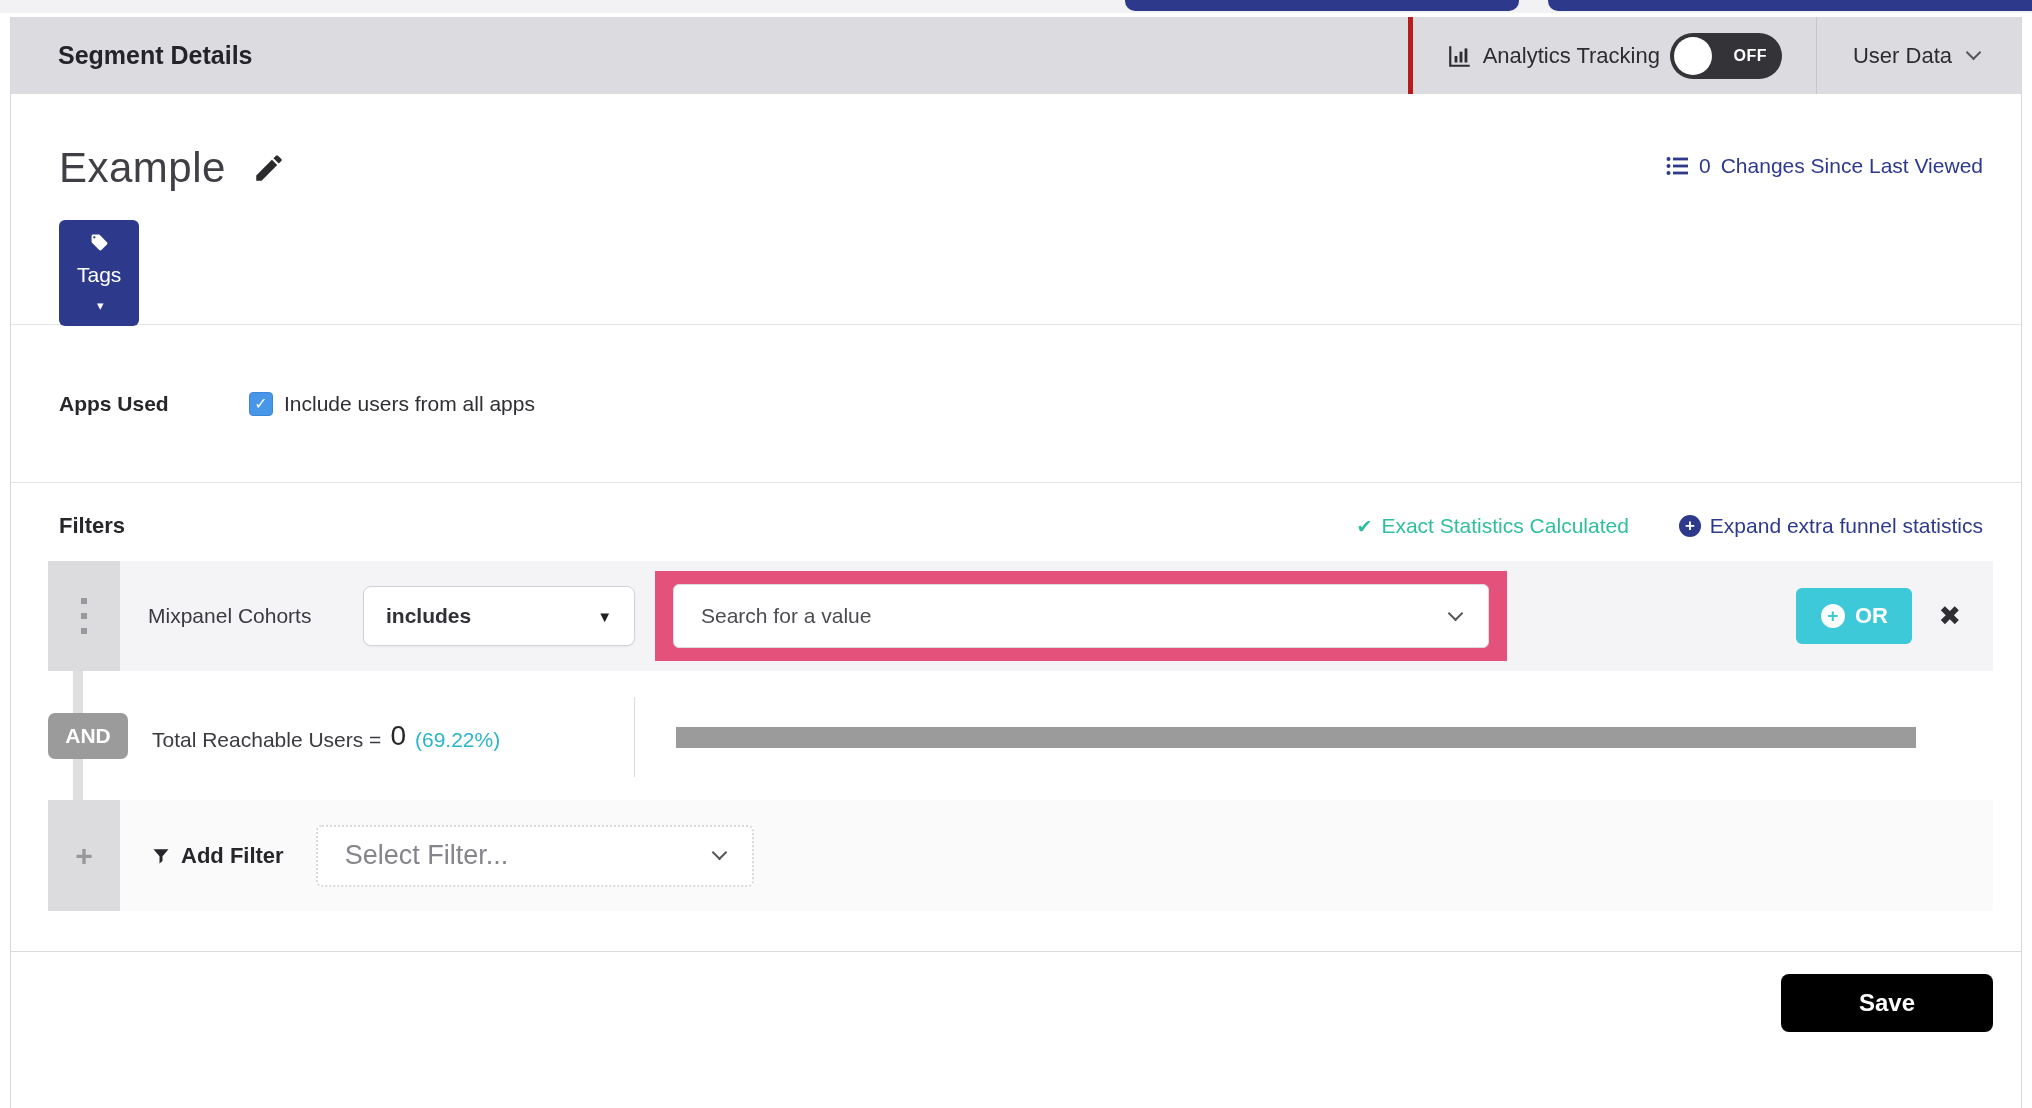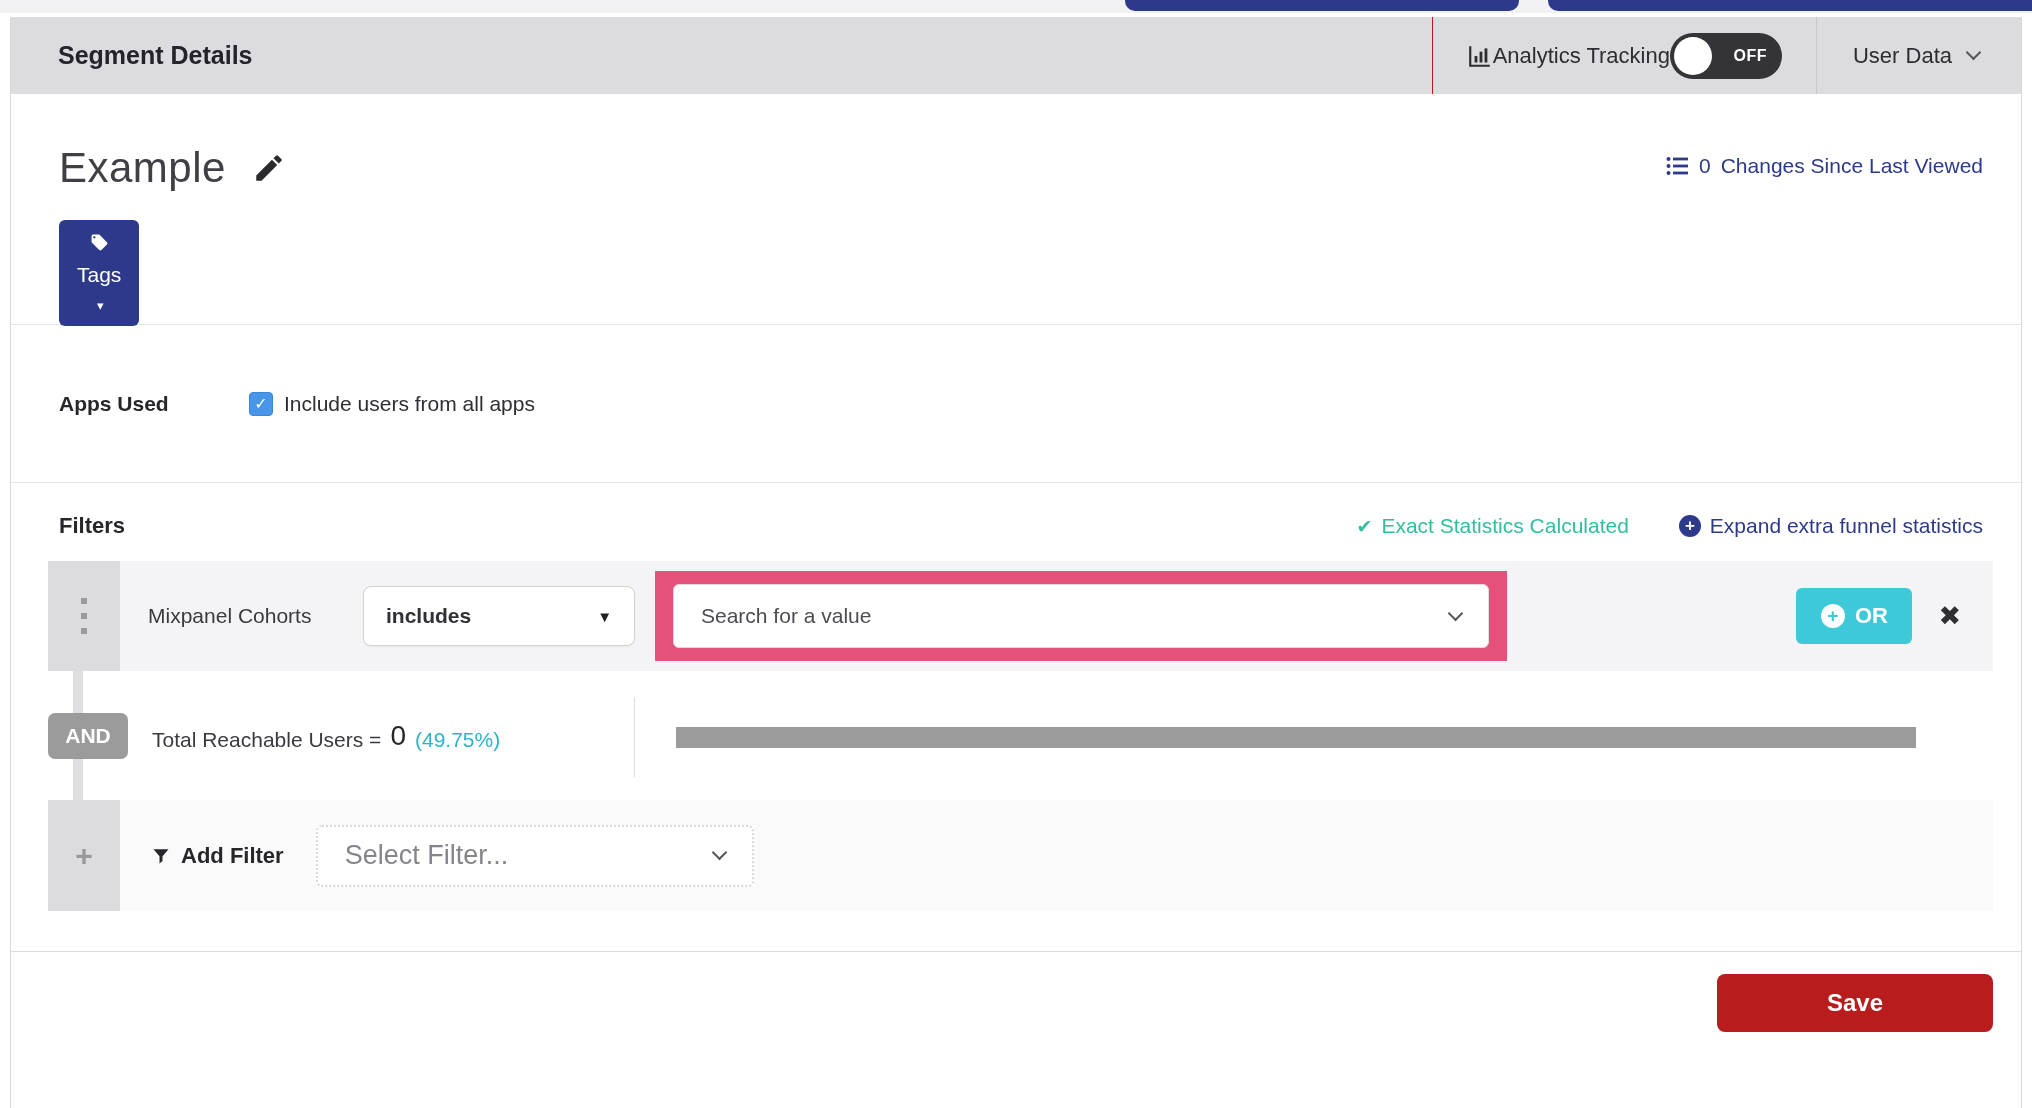--- a/index.html
+++ b/index.html
@@ -13,22 +13,22 @@
   .pill-2 { left:1548px; width:520px; }
 
   
   .card { margin:4px 10px; border-left:1px solid #d8d8dc; border-right:1px solid #d8d8dc;
           height:1095px; background:#fff; }
 
   
   .header-band { height:77px; background:#dcdce0; display:flex; align-items:stretch; }
   .hb-title { flex:1; display:flex; align-items:center; padding-left:47px;
               font-size:25px; font-weight:bold; color:#232329; }
-  .hb-analytics { display:flex; align-items:center; gap:0; padding:0 34px;
-                  border-left:1px solid #b91c1c; }
+  .hb-analytics { display:flex; align-items:center; gap:10px; padding:0 34px;
+                  border-left:5px solid #b91c1c; }
   .hb-analytics .lbl { font-size:22px; color:#2c2c31; }
   .toggle { width:112px; height:46px; border-radius:23px; background:#343438; position:relative;
             display:flex; align-items:center; justify-content:flex-end; padding-right:15px; cursor:pointer; }
   .knob { position:absolute; left:4px; top:4px; width:38px; height:38px; border-radius:50%; background:#fff; }
   .toggle .state { color:#fff; font-weight:bold; font-size:16px; letter-spacing:.5px; }
   .hb-user { display:flex; align-items:center; gap:16px; padding:0 42px 0 36px;
              border-left:1px solid #c6c6cb; font-size:22px; color:#2c2c31; cursor:pointer; }
   .chev { width:11px; height:11px; border-right:2px solid #55555a; border-bottom:2px solid #55555a;
           transform:rotate(45deg); margin-top:-6px; }
 
@@ -106,21 +106,21 @@
   .select-filter { margin-left:32px; width:438px; height:62px; border:2px dotted #d8d8dc; border-radius:6px;
                    background:#fff; display:flex; align-items:center; justify-content:space-between;
                    padding:0 27px; font-size:27px; color:#84848a; cursor:pointer; }
 
   
   .footer { border-top:1px solid #dcdce0; margin-top:40px; padding:22px 28px 0 0;
             display:flex; justify-content:flex-end; gap:26px; }
   .revert-btn { width:264px; height:58px; border:3px solid #2d3a8c; border-radius:8px; background:#fff;
                 color:#2d3a8c; display:flex; align-items:center; justify-content:center; gap:17px;
                 font-size:24px; font-weight:bold; cursor:pointer; font-family:inherit; }
-  .save-btn { width:276px; height:58px; background:#b91c1c; border:none; border-radius:8px; color:#fff;
+  .save-btn { width:212px; height:58px; background:#000000; border:none; border-radius:8px; color:#fff;
               display:flex; align-items:center; justify-content:center; font-size:24px; font-weight:bold;
               cursor:pointer; font-family:inherit; }
 </style>
 </head>
 <body>
 
 <div class="top-strip">
   <div class="pill pill-1"></div>
   <div class="pill pill-2"></div>
 </div>
@@ -235,21 +235,21 @@
       </button>
       <span class="close-x">✖</span>
     </div>
 
     <div class="and-row">
       <div class="connector"></div>
       <div class="and-badge">AND</div>
       <div class="total-text">
         <span>Total Reachable Users =</span>
         <span class="total-num">0</span>
-        <span class="total-pct">(49.75%)</span>
+        <span class="total-pct">(69.22%)</span>
       </div>
       <div class="v-div"></div>
       <div class="reach-bar"></div>
     </div>
 
     <div class="add-row">
       <div class="plus-col">
         <span>+</span>
       </div>
       <div class="add-label">

